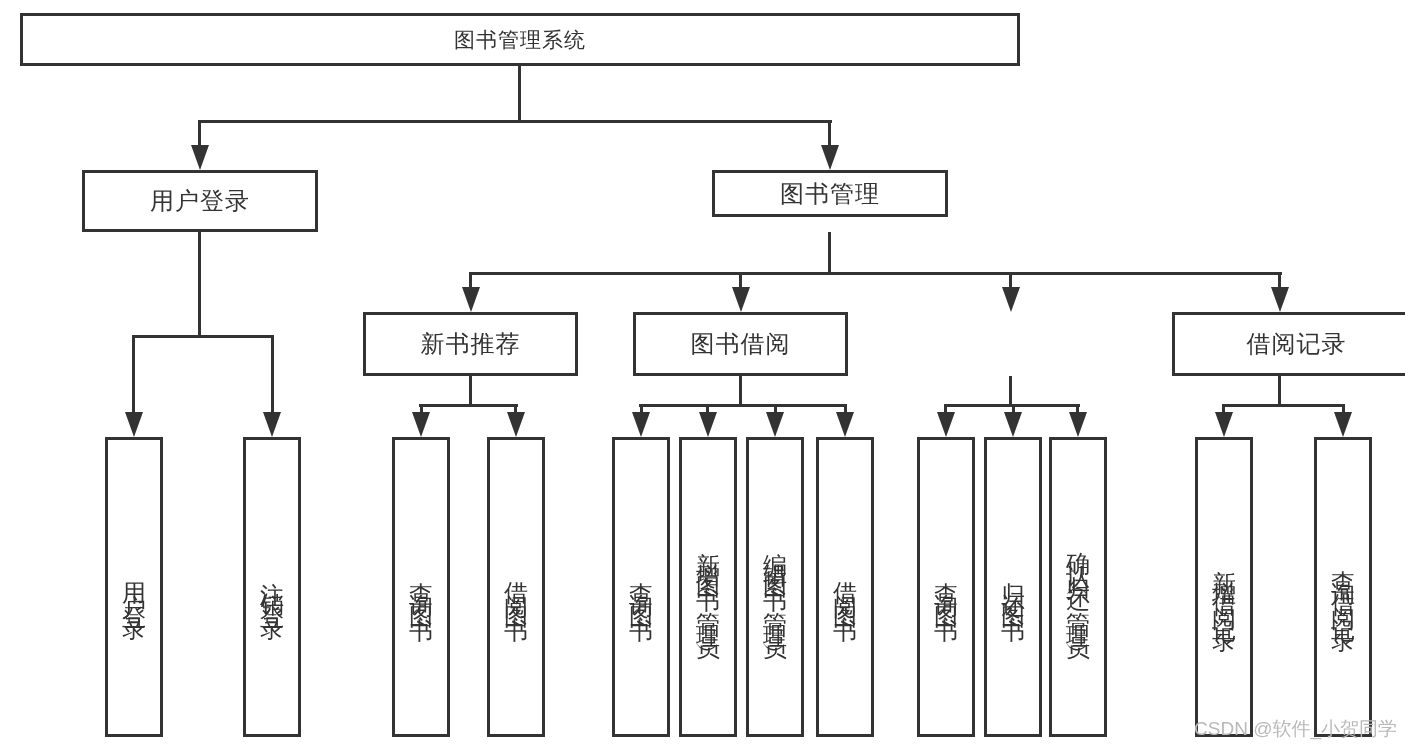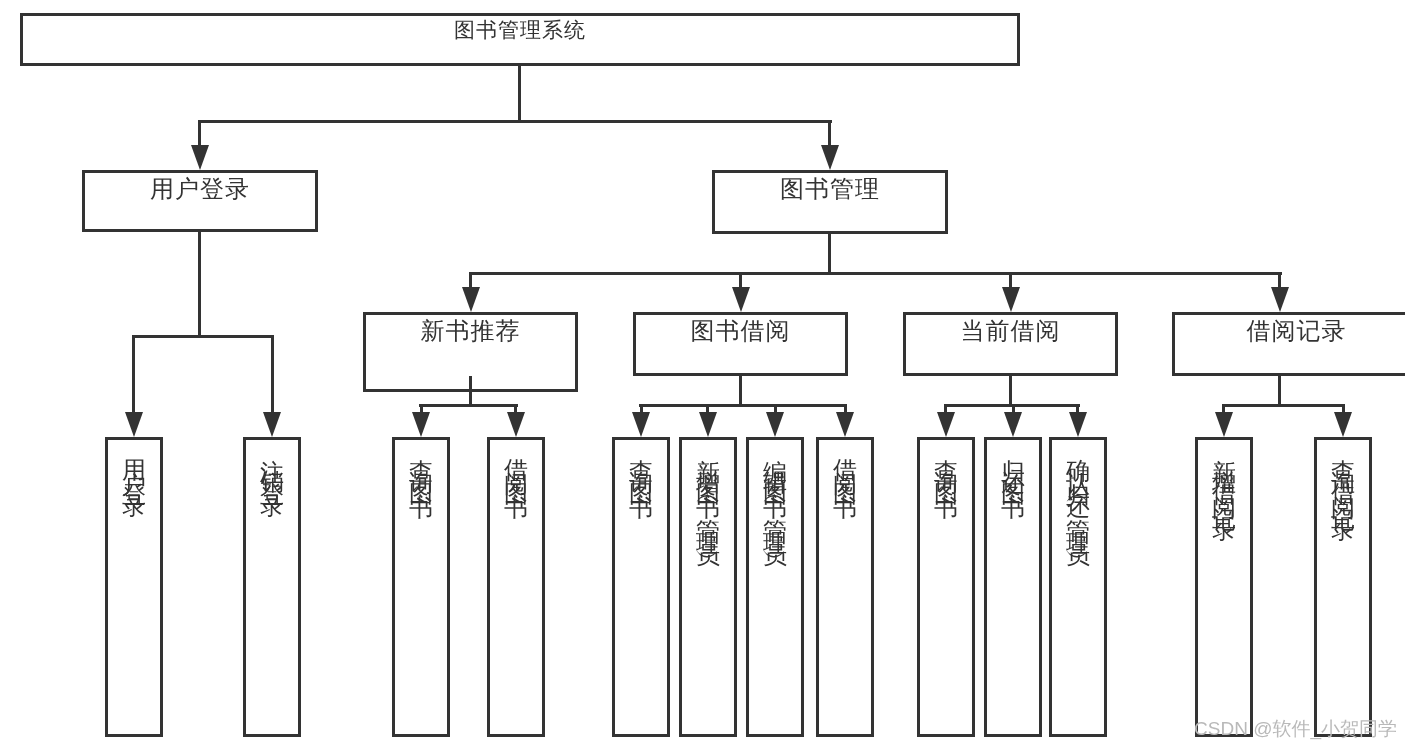--- a/index.html
+++ b/index.html
@@ -16,21 +16,21 @@
     overflow:hidden;
     font-family:"Liberation Sans","DejaVu Sans",sans-serif;
     color:var(--text);
   }
   .box{
     position:absolute;
     box-sizing:border-box;
     border:3px solid var(--line);
     background:#fff;
     display:flex;
-    align-items:flex-start;
+    align-items:center;
     justify-content:center;
   }
   .box .lbl{
     font-size:24px;
     letter-spacing:1px;
     color:var(--text);
     white-space:nowrap;
   }
   .box.root .lbl{font-size:21px;}
   .leaf .lbl{
@@ -71,21 +71,21 @@
   <div class="vl" style="left:518px;top:66px;height:54px"></div>
   <div class="hl" style="left:198px;top:120px;width:634px"></div>
   <div class="vl" style="left:198px;top:120px;height:30px"></div>
   <div class="vl" style="left:828px;top:120px;height:30px"></div>
   <div class="arrow" style="left:191px;top:145px"></div>
   <div class="arrow" style="left:821px;top:145px"></div>
 
   <div class="box" style="left:82px;top:170px;width:236px;height:62px">
     <span class="lbl">用户登录</span>
   </div>
-  <div class="box" style="left:712px;top:170px;width:236px;height:64px">
+  <div class="box" style="left:712px;top:170px;width:236px;height:47px">
     <span class="lbl">图书管理</span>
   </div>
 
   <div class="vl" style="left:198px;top:232px;height:106px"></div>
   <div class="hl" style="left:132px;top:335px;width:142px"></div>
   <div class="vl" style="left:132px;top:335px;height:80px"></div>
   <div class="vl" style="left:271px;top:335px;height:80px"></div>
   <div class="arrow" style="left:125px;top:412px"></div>
   <div class="arrow" style="left:263px;top:412px"></div>
 
@@ -93,28 +93,25 @@
   <div class="hl" style="left:469px;top:272px;width:813px"></div>
   <div class="vl" style="left:469px;top:272px;height:20px"></div>
   <div class="vl" style="left:739px;top:272px;height:20px"></div>
   <div class="vl" style="left:1009px;top:272px;height:20px"></div>
   <div class="vl" style="left:1278px;top:272px;height:20px"></div>
   <div class="arrow" style="left:462px;top:287px"></div>
   <div class="arrow" style="left:732px;top:287px"></div>
   <div class="arrow" style="left:1002px;top:287px"></div>
   <div class="arrow" style="left:1271px;top:287px"></div>
 
-  <div class="box" style="left:363px;top:312px;width:215px;height:80px">
+  <div class="box" style="left:363px;top:312px;width:215px;height:64px">
     <span class="lbl">新书推荐</span>
   </div>
   <div class="box" style="left:633px;top:312px;width:215px;height:64px">
     <span class="lbl">图书借阅</span>
-  </div>
-  <div class="box" style="left:903px;top:312px;width:215px;height:64px">
-    <span class="lbl">当前借阅</span>
   </div>
   <div class="box" style="left:1172px;top:312px;width:249px;height:64px">
     <span class="lbl">借阅记录</span>
   </div>
 
   <div class="vl" style="left:469px;top:376px;height:30px"></div>
   <div class="hl" style="left:419px;top:404px;width:99px"></div>
   <div class="vl" style="left:420px;top:404px;height:12px"></div>
   <div class="vl" style="left:514px;top:404px;height:12px"></div>
   <div class="arrow" style="left:412px;top:412px"></div>

